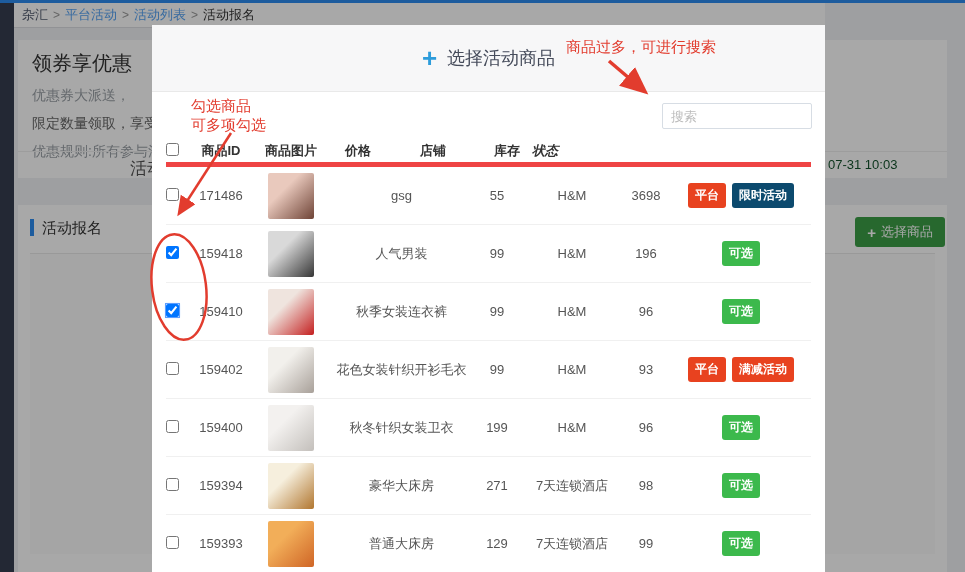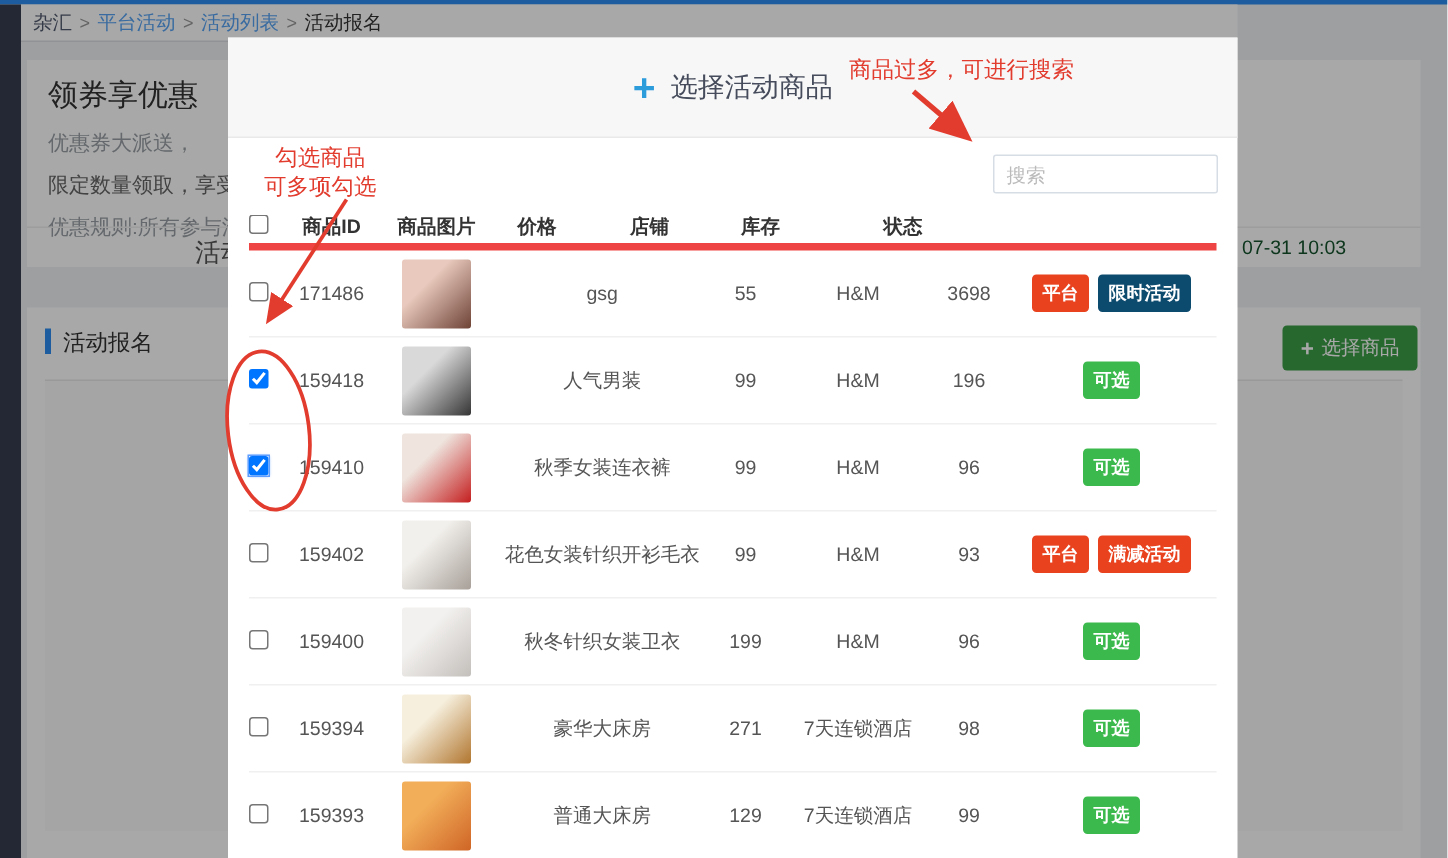--- a/index.html
+++ b/index.html
@@ -57,31 +57,31 @@
   .cell { text-align:center; flex-shrink:0; }
   .col-check { width:26px; text-align:left; }
   .col-id { width:58px; }
   .col-img { width:82px; display:flex; justify-content:center; }
   .col-title { flex:1; }
   .col-price { width:52px; }
   .col-shop { width:98px; }
   .col-stock { width:50px; }
   .col-status { width:140px; display:flex; justify-content:center; gap:6px; }
   .thead .col-img { display:block; text-align:center; }
-  .thead .col-status { display:block; text-align:center; }
+  .thead .col-status { display:block; text-align:left;font-style:italic; }
   .product-img { width:46px; height:46px; border-radius:2px; }
   .badge { color:#fff; font-size:12px; font-weight:bold; padding:4px 7px; border-radius:3px; white-space:nowrap; }
   .row-checkbox { width:13px; height:13px; }
   .row-checkbox.focused { outline:1px solid #5c9dff; box-shadow:0 0 2px #5c9dff; }
 
   
   .anno-layer { position:absolute; left:0; top:0; width:965px; height:572px; z-index:30; pointer-events:none; }
   .anno-text { position:absolute; color:#e23c2e; font-size:15px; line-height:19px; }
   .anno-search-tip { left:566px; top:37px; }
-  .anno-check-tip { left:176px; top:96px;text-align:center; }
+  .anno-check-tip { left:191px; top:96px; }
   svg.anno-svg { position:absolute; left:0; top:0; }
 </style>
 </head>
 <body>
 
 <div class="topline"></div>
 <div class="sidebar-strip"></div>
 
 <div class="breadcrumb-bar" id="breadcrumb">
     <span class="bc-item plain">杂汇</span>

